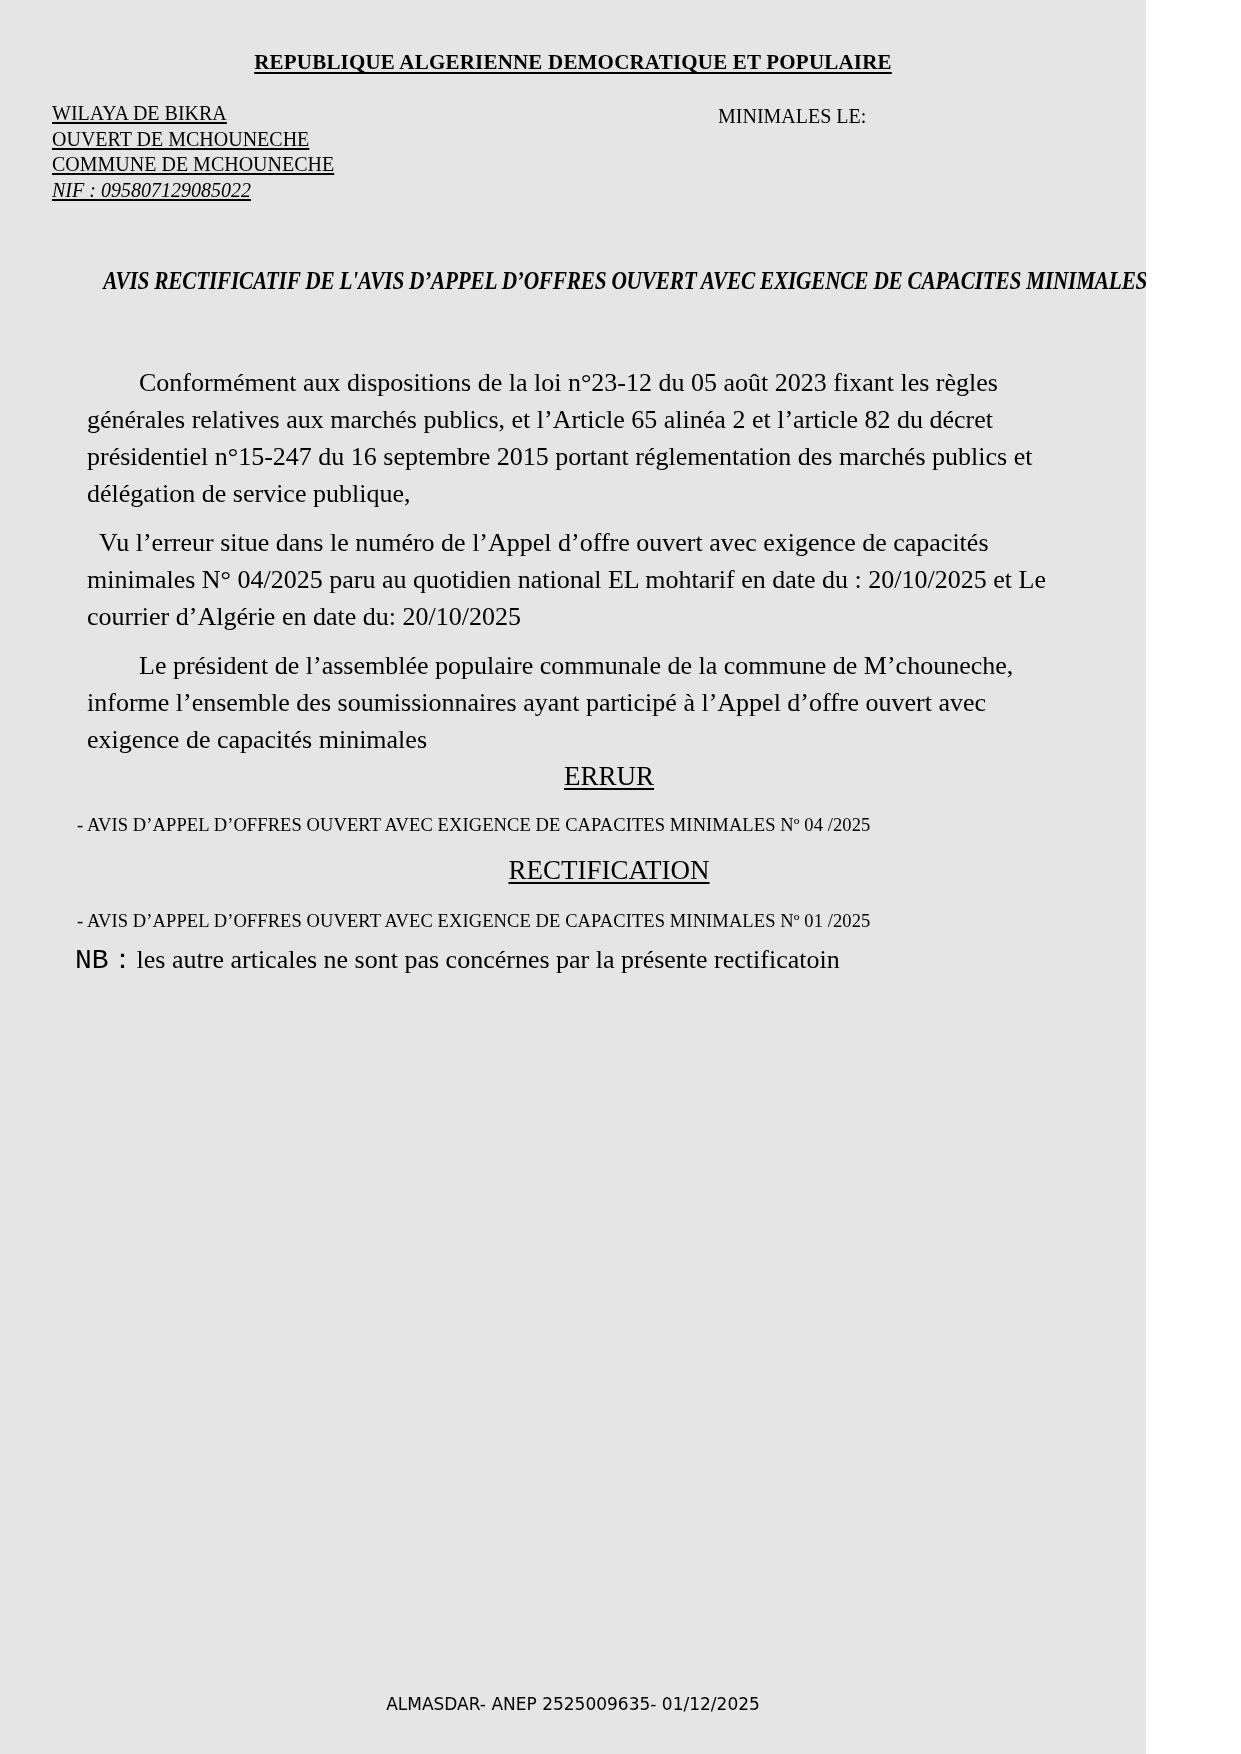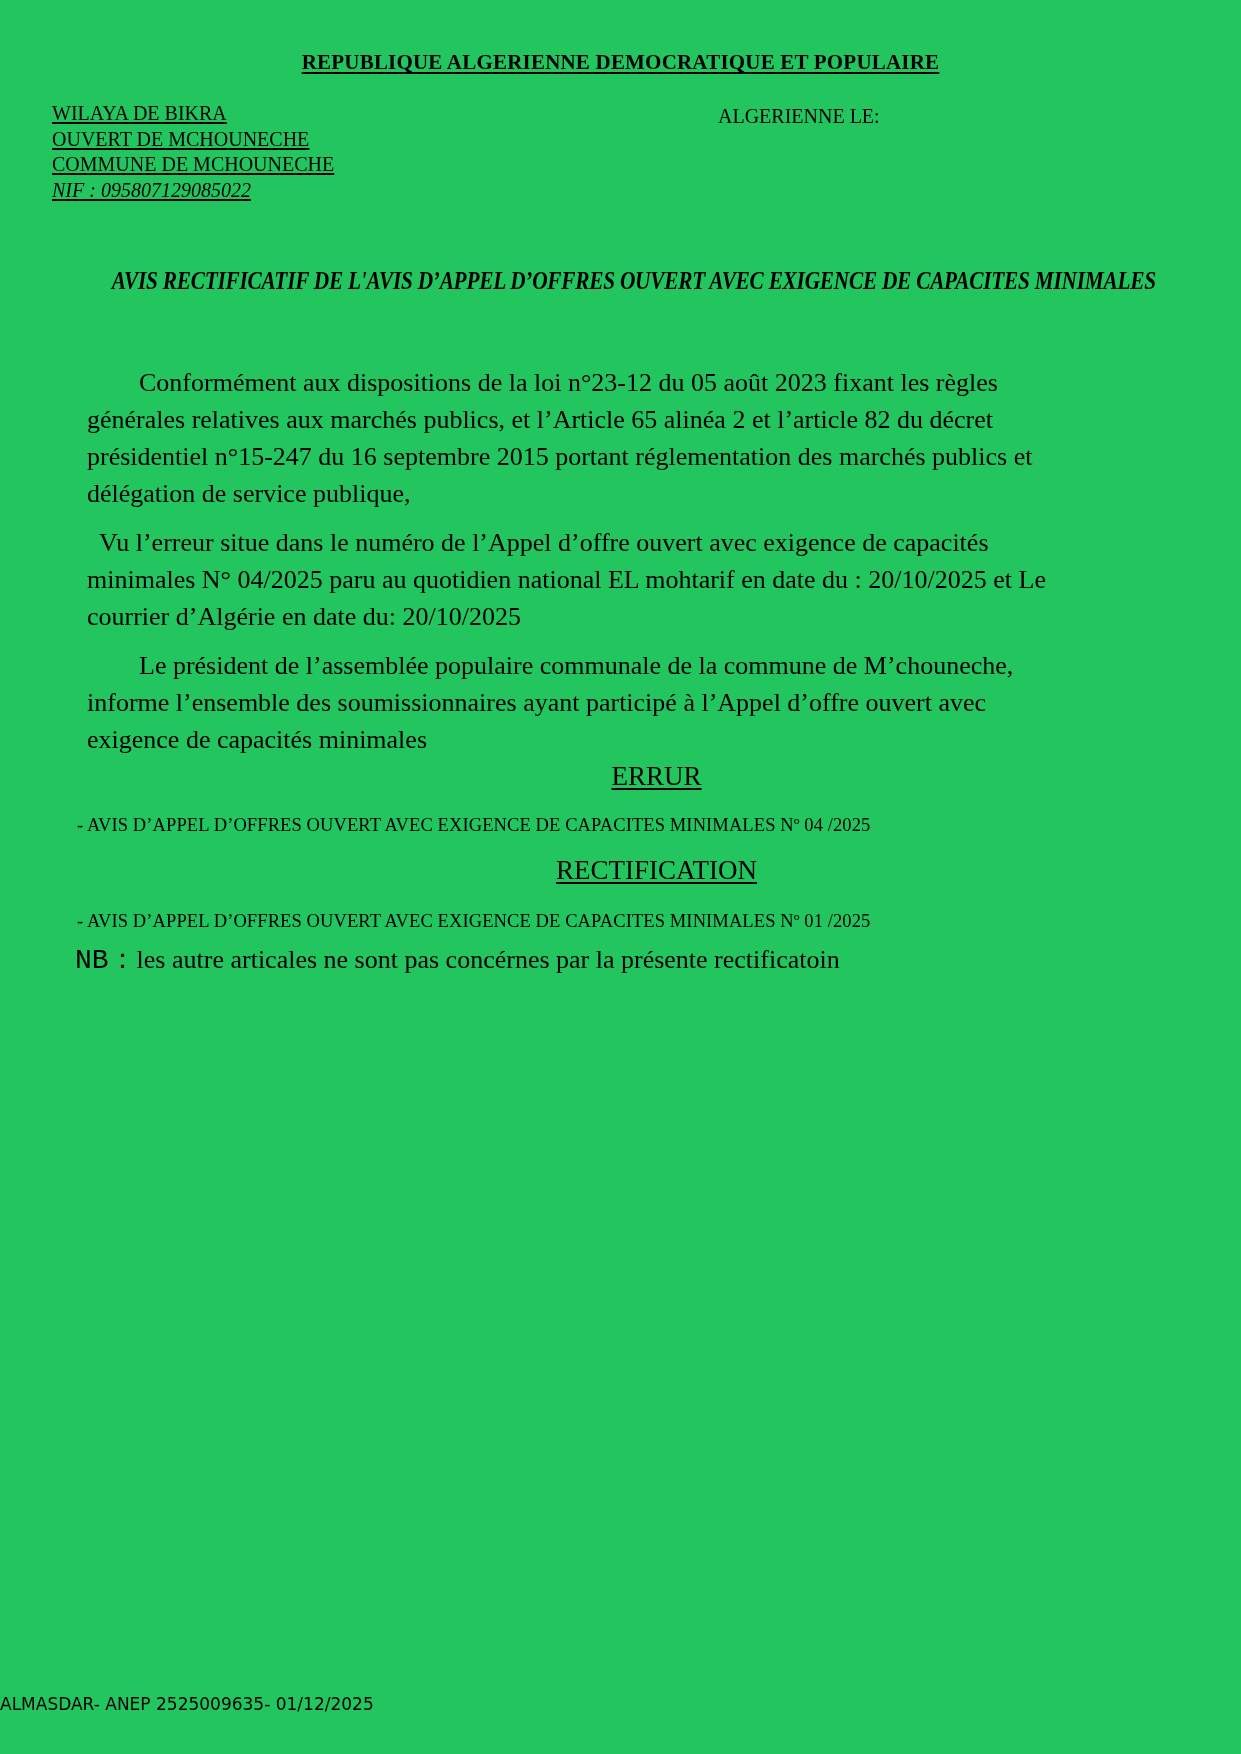--- a/index.html
+++ b/index.html
@@ -2,23 +2,23 @@
 <html><head>
 <meta charset="utf-8">
 <style>
   html, body {
     margin: 0;
     padding: 0;
     background: #ffffff;
   }
   .page {
     position: relative;
-    width: 1241px;
+    width: 1146px;
     height: 1754px;
-    background: #22c55e;
+    background: #e5e5e5;
     font-family: "Liberation Serif", "DejaVu Serif", serif;
     color: #000000;
     overflow: hidden;
     box-sizing: border-box;
   }
 
   
   .national-header {
     position: absolute;
     top: 50px;
@@ -138,41 +138,42 @@
     font-size: 28px;
     margin-top: 44px;
   }
 
   
   .footer {
     position: absolute;
     top: 1694px;
     left: 0;
     width: 100%;
+    text-align: center;
     font-family: "DejaVu Sans", "Liberation Sans", sans-serif;
     font-size: 17px;
   }
 </style>
 </head>
 <body>
 
 <div class="page">
 
   <div class="national-header">
     <span>REPUBLIQUE ALGERIENNE DEMOCRATIQUE ET POPULAIRE</span>
   </div>
 
   <div class="admin-block">
     <span class="admin-line">WILAYA DE BIKRA</span>
     <span class="admin-line">OUVERT DE MCHOUNECHE</span>
     <span class="admin-line">COMMUNE DE MCHOUNECHE</span>
     <span class="admin-line nif">NIF : 095807129085022</span>
   </div>
 
-  <div class="place-date">ALGERIENNE LE:</div>
+  <div class="place-date">MINIMALES LE:</div>
 
   <div class="doc-title">AVIS RECTIFICATIF DE L'AVIS D’APPEL D’OFFRES OUVERT AVEC EXIGENCE DE CAPACITES MINIMALES</div>
 
   <div class="body-text">
     <p class="indent">Conformément aux dispositions de la loi n°23-12 du 05 août 2023 fixant les règles générales relatives aux marchés publics, et l’Article  65 alinéa 2 et l’article 82 du décret présidentiel n°15-247 du 16 septembre 2015 portant réglementation des marchés publics et délégation de service publique,</p>
     <p class="indent-small">Vu l’erreur situe dans le numéro de l’Appel d’offre ouvert avec exigence de capacités minimales N° 04/2025 paru au quotidien national EL mohtarif  en date du : 20/10/2025 et Le courrier d’Algérie en date du: 20/10/2025</p>
     <p class="indent">Le président de l’assemblée populaire communale de la commune de M’chouneche, informe l’ensemble des soumissionnaires ayant participé à l’Appel d’offre ouvert avec exigence de capacités minimales</p>
   </div>
 
   <div class="section-heading" id="errur-heading">

